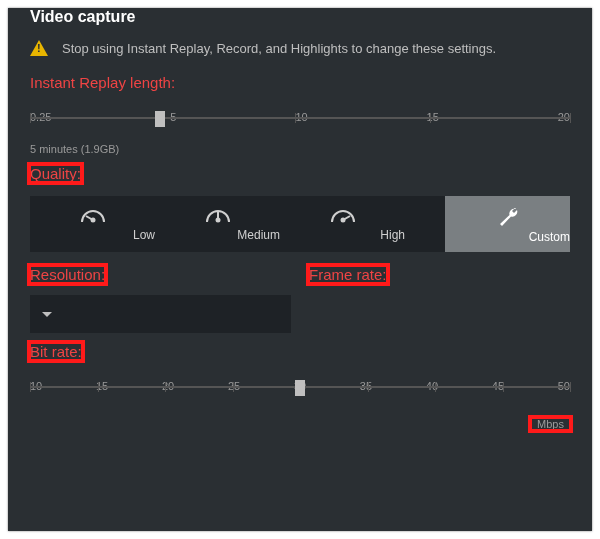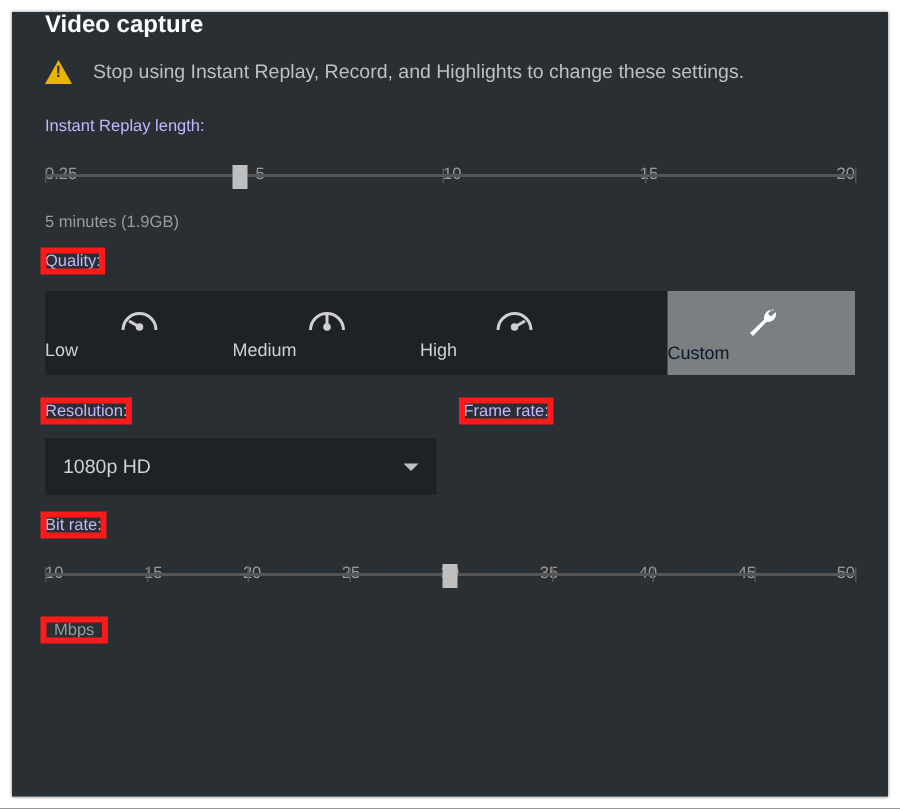--- a/index.html
+++ b/index.html
@@ -19,38 +19,38 @@
     position:relative;
     box-shadow:0 0 2px rgba(0,0,0,.5);
   }
   .title{
     color:#fff;
     font-weight:700;
     font-size:16px;
     margin-bottom:14px;
   }
   .warn-row{
-    display:flex;align-items:flex-start;gap:14px;
+    display:flex;align-items:center;gap:14px;
     font-size:13px;color:#bfbfbf;
     margin-bottom:18px;
   }
   .warn-tri{
     width:0;height:0;
     border-left:9px solid transparent;
     border-right:9px solid transparent;
     border-bottom:16px solid #e8b500;
     position:relative;
   }
   .warn-tri::after{
     content:"!";
     position:absolute;left:-2px;top:2px;
     font-size:11px;font-weight:700;color:#2a2f33;
   }
   .label{
-    font-size:11px;color:#c4b5fd;
+    font-size:15px;color:#ef4444;
     margin-bottom:6px;
     display:inline-block;
   }
   .hl{ outline:4px solid #ff1a1a; outline-offset:-1px; }
   
   .slider{
     position:relative;height:32px;margin:4px 0 2px 0;
   }
   .track{
     position:absolute;left:0;right:0;top:6px;height:2px;
@@ -70,27 +70,27 @@
   .center-cap{
     text-align:left;font-size:11px;color:#9a9a9a;
     margin-top:-2px;margin-bottom:10px;
   }
   
   .qrow{
     display:flex;margin-top:8px;margin-bottom:14px;
     background:#1e2226;
   }
   .qopt{
-    flex:1;text-align:left;
+    flex:1;text-align:right;
     padding:10px 0 8px 0;
     font-size:12px;color:#d0d0d0;
     cursor:pointer;
   }
   .qopt.sel{
-    background:#7a7f82;color:#0f172a;margin-left:40px;
+    background:#7a7f82;color:#ffffff;margin-left:40px;
   }
   .qicon{display:block;margin:0 auto 4px auto;}
   
   .cols{display:flex;gap:18px;}
   .col{flex:1;}
   .sel-box{
     background:#1e2226;
     height:38px;line-height:38px;
     padding:0 12px;
     font-size:13px;color:#d0d0d0;
@@ -171,21 +171,20 @@
         </svg>
       <span>Custom</span>
     </div>
   </div>
 
   
   <div class="cols">
     <div class="col">
       <span class="label hl">Resolution:</span>
       <div class="sel-box">
-        <span>1080p HD</span>
         <span class="chev"></span>
       </div>
     </div>
     <div class="col">
       <span class="label hl">Frame rate:</span>
     </div>
   </div>
 
   <div class="spacer10"></div>
 
@@ -208,17 +207,17 @@
       <span>15</span>
       <span>20</span>
       <span>25</span>
       <span>30</span>
       <span>35</span>
       <span>40</span>
       <span>45</span>
       <span>50</span>
     </div>
   </div>
-  <div style="text-align:left">
+  <div style="text-align:right">
     <span class="hl" style="font-size:11px;color:#9a9a9a;padding:0 6px;">Mbps</span>
   </div>
 
 </div>
 
 </body></html>

